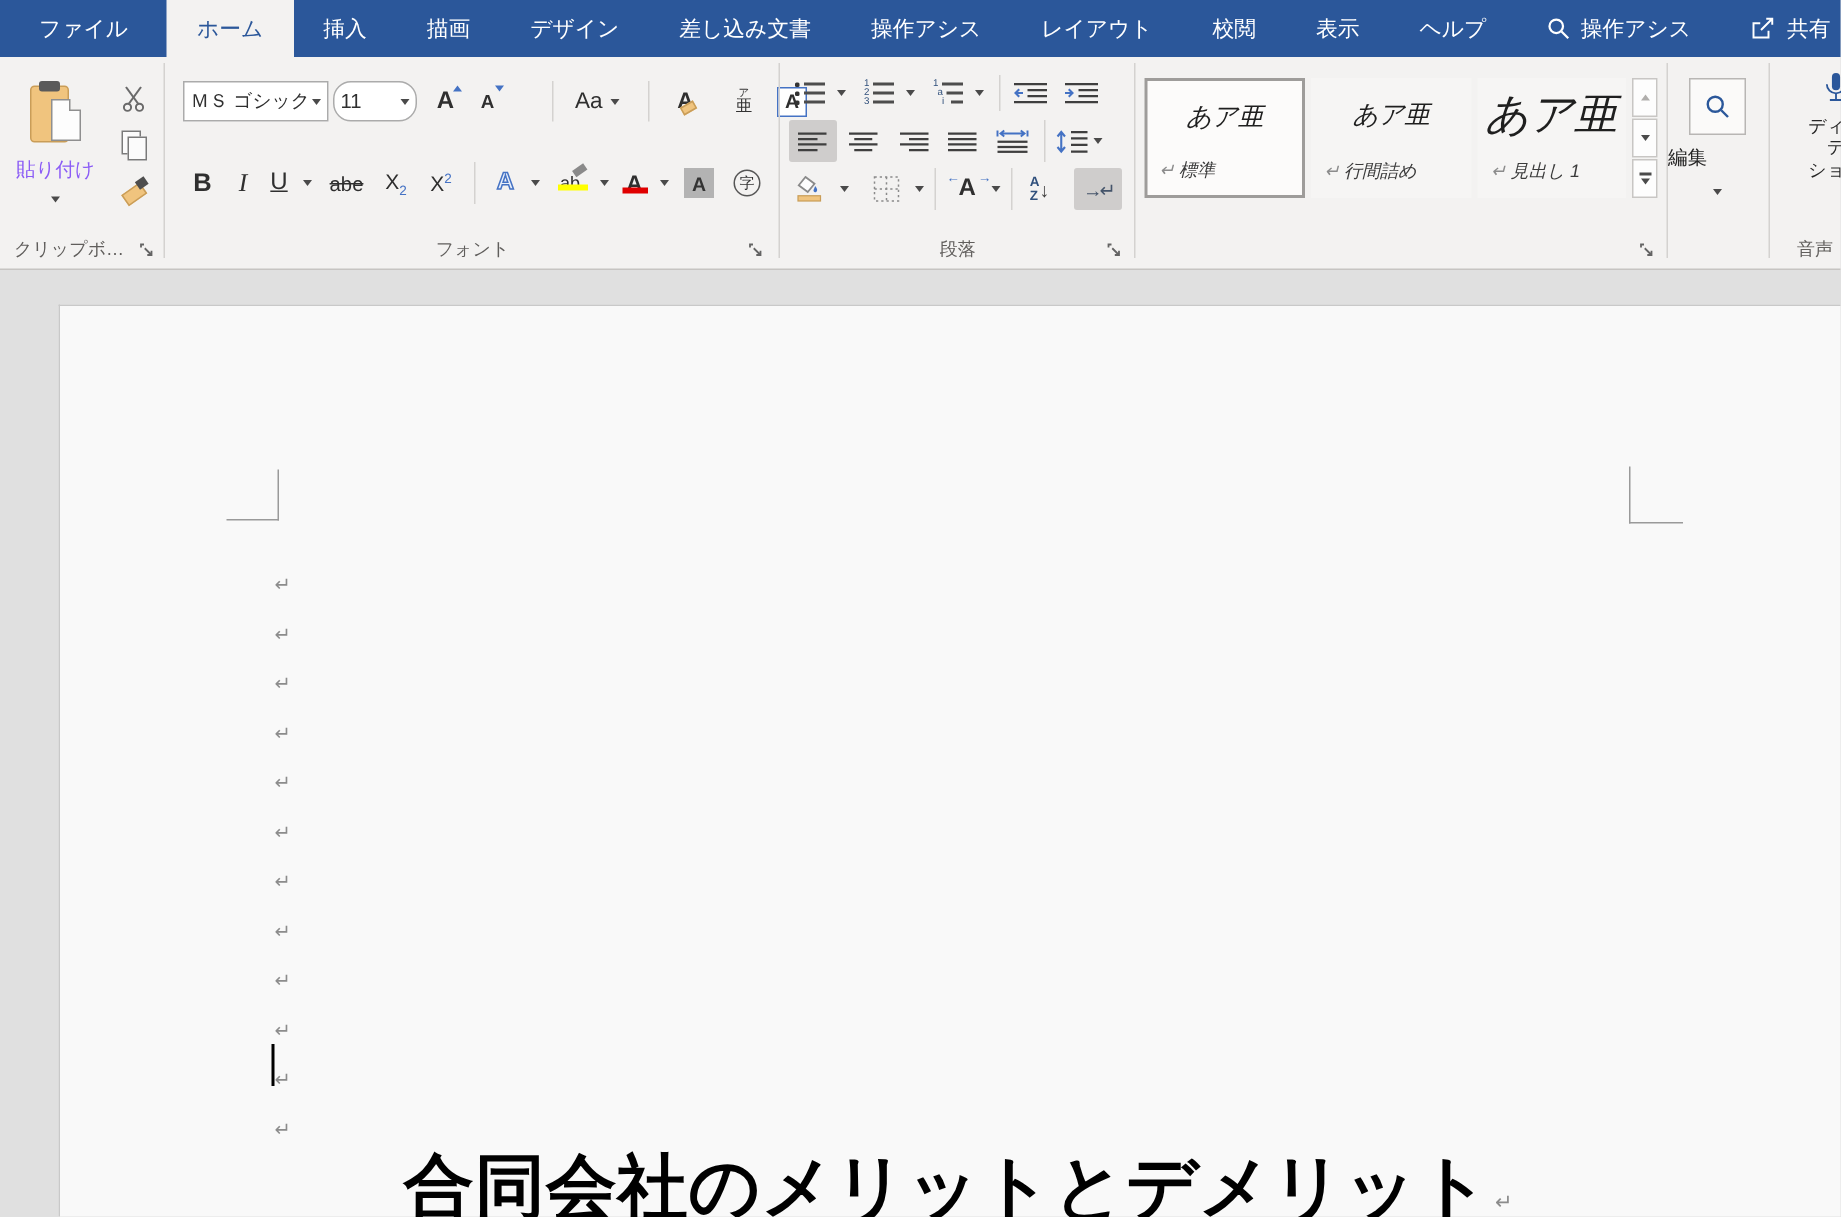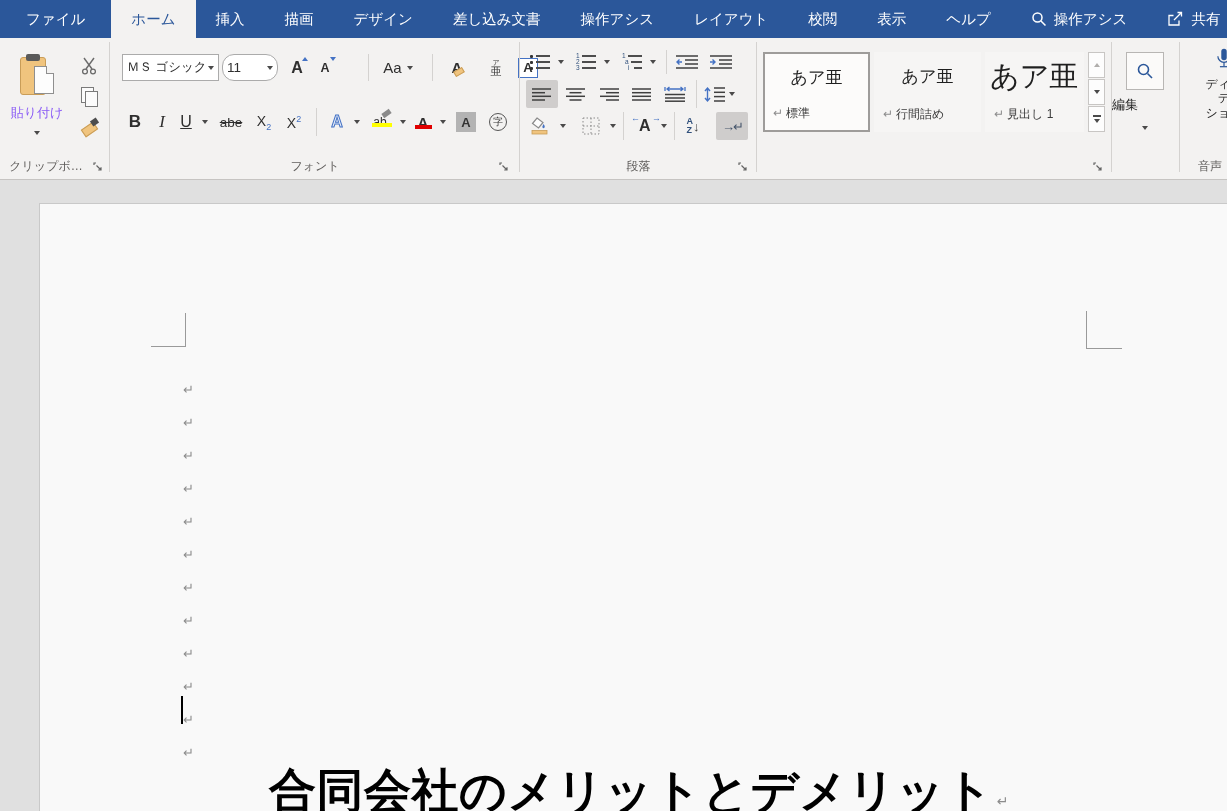--- a/index.html
+++ b/index.html
@@ -482,21 +482,21 @@
 
     <div class="grp-label">段落</div>
     <div class="launcher" style="right:8px;">
       <svg width="12" height="12" viewBox="0 0 12 12">
           <path d="M2 4 V2 H4 M4.5 4.5 L9 9 M9 6.2 V9 H6.2" fill="none" stroke="#646464" stroke-width="1.2"></path>
         </svg>
     </div>
     <div class="gdiv" style="left:236px;"></div>
   </div>
 
-  <div class="grp" style="left:757px;width:355px;">
+  <div class="grp" style="left:757px;width:355px;font-style:italic;">
     <div class="style-card selected" style="left:6px;width:107px;">
       <div class="st-sample">あア亜</div>
       <div class="st-name"><span class="rm">↵</span><span>標準</span></div>
     </div>
     <div class="style-card" style="left:117px;width:107px;">
       <div class="st-sample">あア亜</div>
       <div class="st-name"><span class="rm">↵</span><span>行間詰め</span></div>
     </div>
     <div class="style-card" style="left:228px;width:99px;">
       <div class="st-sample heading">あア亜</div>

